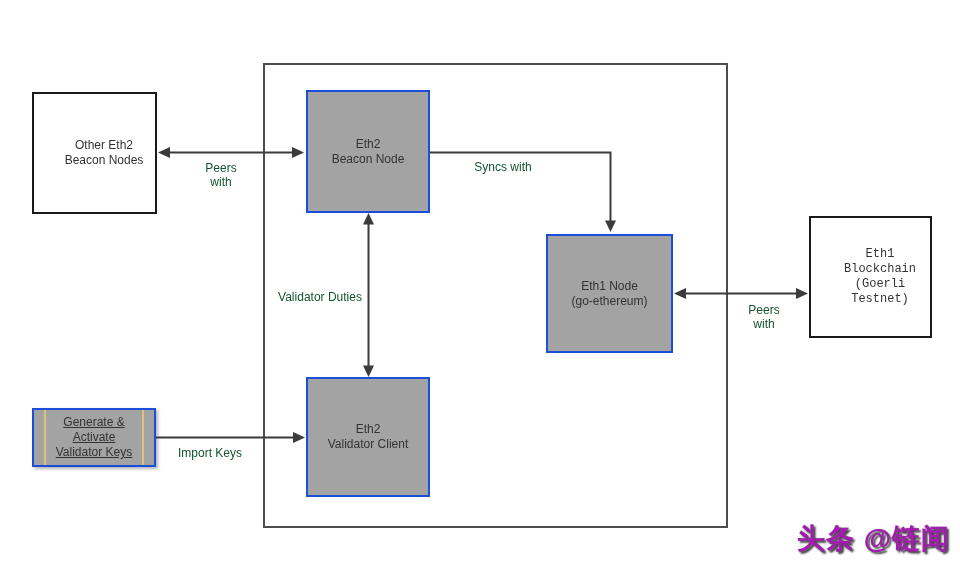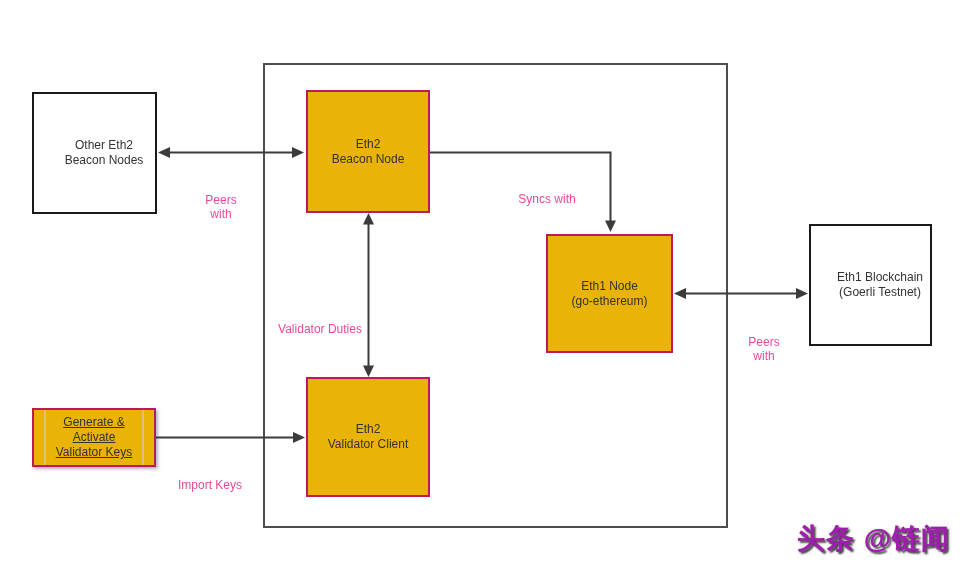--- a/index.html
+++ b/index.html
@@ -31,48 +31,48 @@
     font-size:12px;line-height:1.25;color:#333333;
     white-space:pre-line;
     box-sizing:border-box;
   }
   .node-white{
     background:#ffffff;
     border:2px solid #1a1a1a;
     padding-left:19px;
   }
   .node-yellow{
-    background:#eab308;
-    border:2px solid #be185d;
+    background:#a3a3a3;
+    border:2px solid #1d4ed8;
   }
   .node-other{left:32px;top:92px;width:125px;height:122px;}
   .node-beacon{left:306px;top:90px;width:124px;height:123px;}
   .node-eth1{left:546px;top:234px;width:127px;height:119px;text-align:center;}
   .node-validator{left:306px;top:377px;width:124px;height:120px;}
-  .node-chain{left:809px;top:224px;width:123px;height:122px;}
+  .node-chain{left:809px;top:216px;width:123px;height:122px;font-family:Liberation Mono, monospace;}
   .node-genkeys{
     left:32px;top:408px;width:124px;height:59px;
     box-shadow:2px 2px 3px rgba(90,90,90,.45);
     text-decoration:underline;
   }
   
   .node-genkeys::before,.node-genkeys::after{
     content:"";position:absolute;top:0;bottom:0;width:0;
     border-left:2px solid #d9c37e;
   }
   .node-genkeys::before{left:10px;}
   .node-genkeys::after{right:10px;}
   .edge-label{
     position:absolute;
     transform:translate(-50%,-50%);
-    font-size:12px;line-height:1.2;color:#ec4899;
-    text-align:center;white-space:pre-line;margin-top:32px;
+    font-size:12px;line-height:1.2;color:#14532d;
+    text-align:center;white-space:pre-line;
   }
   .lbl-peers-left{left:221px;top:175px;}
-  .lbl-syncs{left:547px;top:167px;text-align:right;}
+  .lbl-syncs{left:503px;top:167px;text-align:right;}
   .lbl-duties{left:320px;top:297px;}
   .lbl-import{left:210px;top:453px;}
   .lbl-peers-right{left:764px;top:317px;}
   .edges{
     position:absolute;left:0;top:0;width:960px;height:564px;
     pointer-events:none;
   }
   .edges line, .edges polyline{
     stroke:#3b3b3b;stroke-width:2;fill:none;
   }

